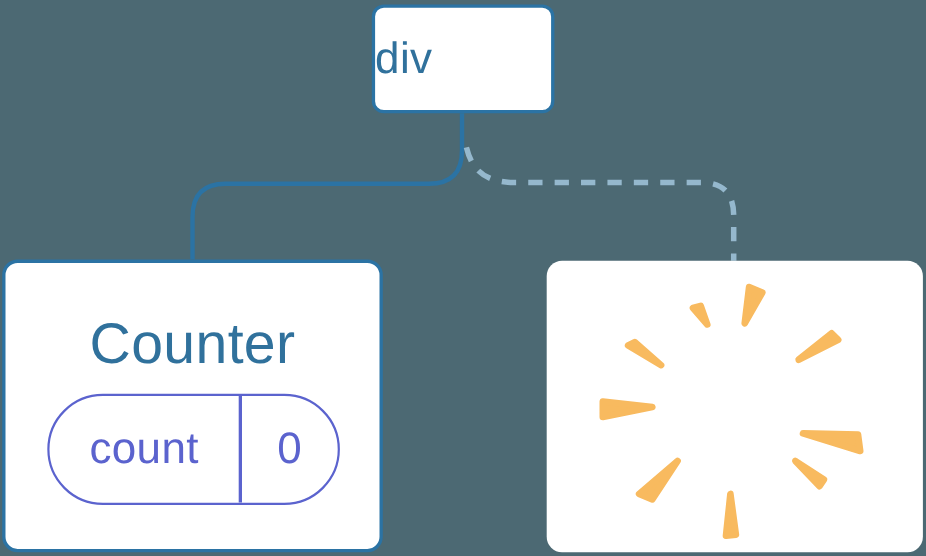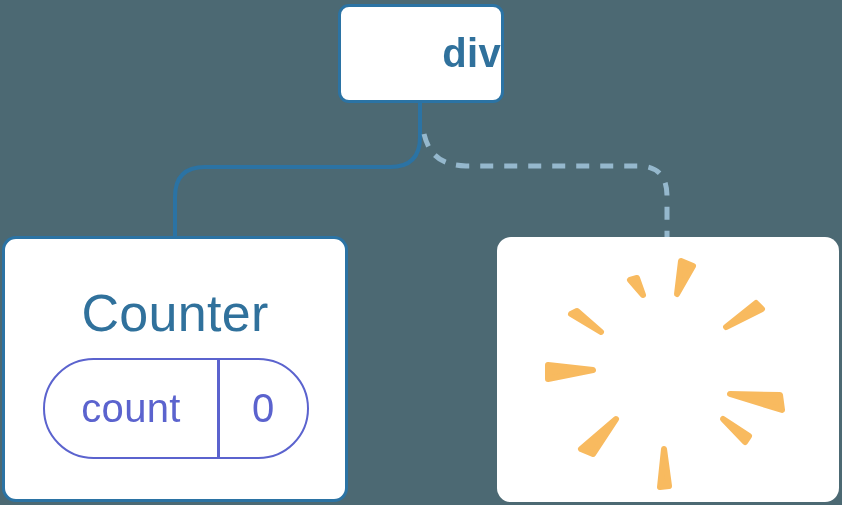--- a/index.html
+++ b/index.html
@@ -14,22 +14,22 @@
   *{margin:0;padding:0;box-sizing:border-box;}
   html,body{width:842px;height:505px;overflow:hidden;}
   body{font-family:"Liberation Sans","DejaVu Sans",sans-serif;background:var(--bg);}
   .stage{position:relative;width:842px;height:505px;background:var(--bg);}
   .connectors{position:absolute;left:0;top:0;width:842px;height:505px;pointer-events:none;}
   .solid-link{fill:none;stroke:var(--border-blue);stroke-width:4;}
   .dashed-link{fill:none;stroke:var(--dashed-blue);stroke-width:5;stroke-dasharray:13 11;}
   .node-root{
     position:absolute;left:338px;top:4px;width:166px;height:99px;
     background:var(--card-bg);border:3px solid var(--border-blue);border-radius:11px;
-    display:flex;align-items:center;justify-content:flex-end;
-    font-size:40px;font-weight:700;color:var(--text-blue);letter-spacing:.3px;padding-left:14px;
+    display:flex;align-items:center;justify-content:flex-start;
+    font-size:40px;font-weight:400;color:var(--text-blue);letter-spacing:.3px;
   }
   .card{position:absolute;background:var(--card-bg);border-radius:14px;}
   .card-counter{
     left:2px;top:236px;width:346px;height:266px;
     border:3px solid var(--border-blue);
   }
   .card-removed{left:497px;top:237px;width:342px;height:265px;}
   .counter-title{
     margin-top:44px;text-align:center;
     font-size:52px;font-weight:500;color:var(--text-blue);letter-spacing:.3px;

